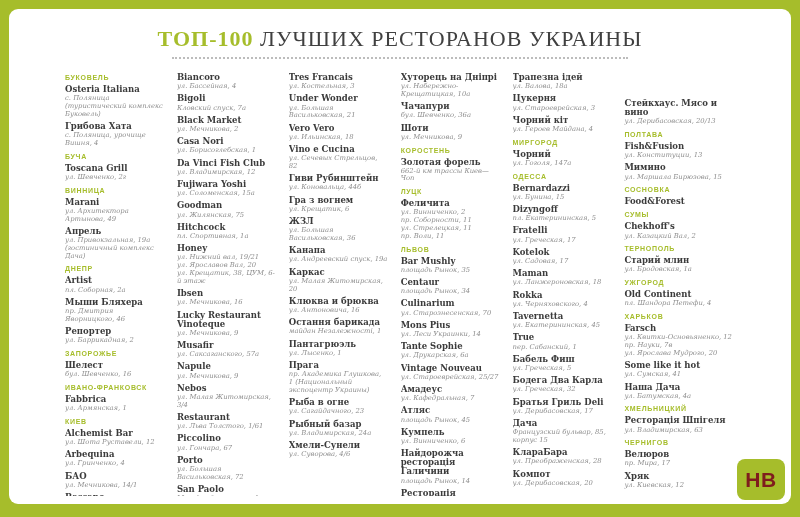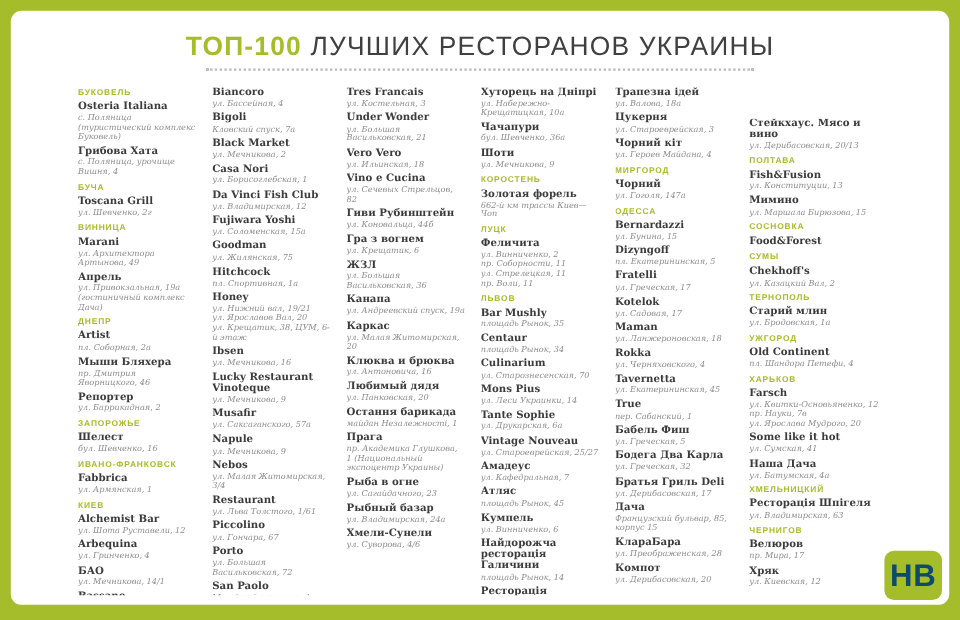--- a/index.html
+++ b/index.html
@@ -1,33 +1,33 @@
 <!DOCTYPE html>
 <html><head>
 <meta charset="utf-8">
 <style>
   :root{ --green:#a6bd2b; --dark:#3b3b3b; --gray:#8d8d8d; }
   *{ box-sizing:border-box; margin:0; padding:0; }
   html,body{ width:800px; height:517px; }
   body{ background:var(--green); position:relative; font-family:"DejaVu Serif", serif; overflow:hidden; }
   .sheet{ position:absolute; left:9px; top:9px; right:9px; bottom:13px; background:#ffffff; border-radius:9px; overflow:hidden; }
   .masthead{ text-align:center; margin-top:17px; }
-  .masthead h1{ font-size:22px; font-weight:normal; letter-spacing:1px; color:#404040; font-family:Liberation Sans, sans-serif; }
+  .masthead h1{ font-size:22px; font-weight:normal; letter-spacing:1px; color:#404040; font-family:Liberation Serif, serif; }
   .masthead h1 .hl{ color:var(--green); font-weight:bold; }
   .dotted{ width:456px; margin:5px auto 0; border-bottom:2px dotted #bcbcbc; }
   .cols{ position:absolute; left:56px; right:50px; top:64px; bottom:8px; display:flex; gap:13px; }
   .col{ flex:1; overflow:hidden; }
   .col:last-child{ flex:1.18;margin-top:26px; }
   .city{ font-family:"Liberation Sans", sans-serif; font-weight:bold; font-size:7px; letter-spacing:.7px; color:var(--green); margin:5px 0 4px; }
   .col .city:first-child{ margin-top:1px; }
   .entry{ margin-bottom:3.5px; }
   .name{ font-family:"DejaVu Serif", serif; font-weight:bold; font-size:8.5px; line-height:1.07; color:var(--dark); margin-bottom:1px; }
   .addr{ font-family:"DejaVu Serif", serif; font-style:italic; font-size:6.8px; line-height:1.15; color:var(--gray); }
   .logo{ position:absolute; right:6px; bottom:4px; width:48px; height:41px; background:var(--green); border-radius:8px; display:flex; align-items:center; justify-content:center; }
-  .logo span{ color:#0c4a6e; font-family:"Liberation Sans", sans-serif; font-weight:bold; font-size:26px; letter-spacing:.5px; }
+  .logo span{ color:#7f1d1d; font-family:"Liberation Sans", sans-serif; font-weight:bold; font-size:21px; letter-spacing:.5px; }
 </style>
 </head>
 <body>
 
 <div class="sheet">
   <div class="masthead">
     <h1><span class="hl">ТОП-100</span><span> ЛУЧШИХ РЕСТОРАНОВ УКРАИНЫ</span></h1>
     <div class="dotted"></div>
   </div>
   <div class="cols" id="columns">
@@ -206,26 +206,26 @@
         </div>
         <div class="entry">
           <div class="name">Каркас</div>
           <div class="addr">ул. Малая Житомирская, 20</div>
         </div>
         <div class="entry">
           <div class="name">Клюква и брюква</div>
           <div class="addr">ул. Антоновича, 16</div>
         </div>
         <div class="entry">
-          <div class="name">Любимый дядя</div>
-          <div class="addr">ул. Панковская, 20</div>
-        </div>
-        <div class="entry">
           <div class="name">Остання барикада</div>
           <div class="addr">майдан Незалежності, 1</div>
+        </div>
+        <div class="entry">
+          <div class="name">Пантагрюэль</div>
+          <div class="addr">ул. Лысенко, 1</div>
         </div>
         <div class="entry">
           <div class="name">Прага</div>
           <div class="addr">пр. Академика Глушкова, 1 (Национальный экспоцентр Украины)</div>
         </div>
         <div class="entry">
           <div class="name">Рыба в огне</div>
           <div class="addr">ул. Сагайдачного, 23</div>
         </div>
         <div class="entry">

